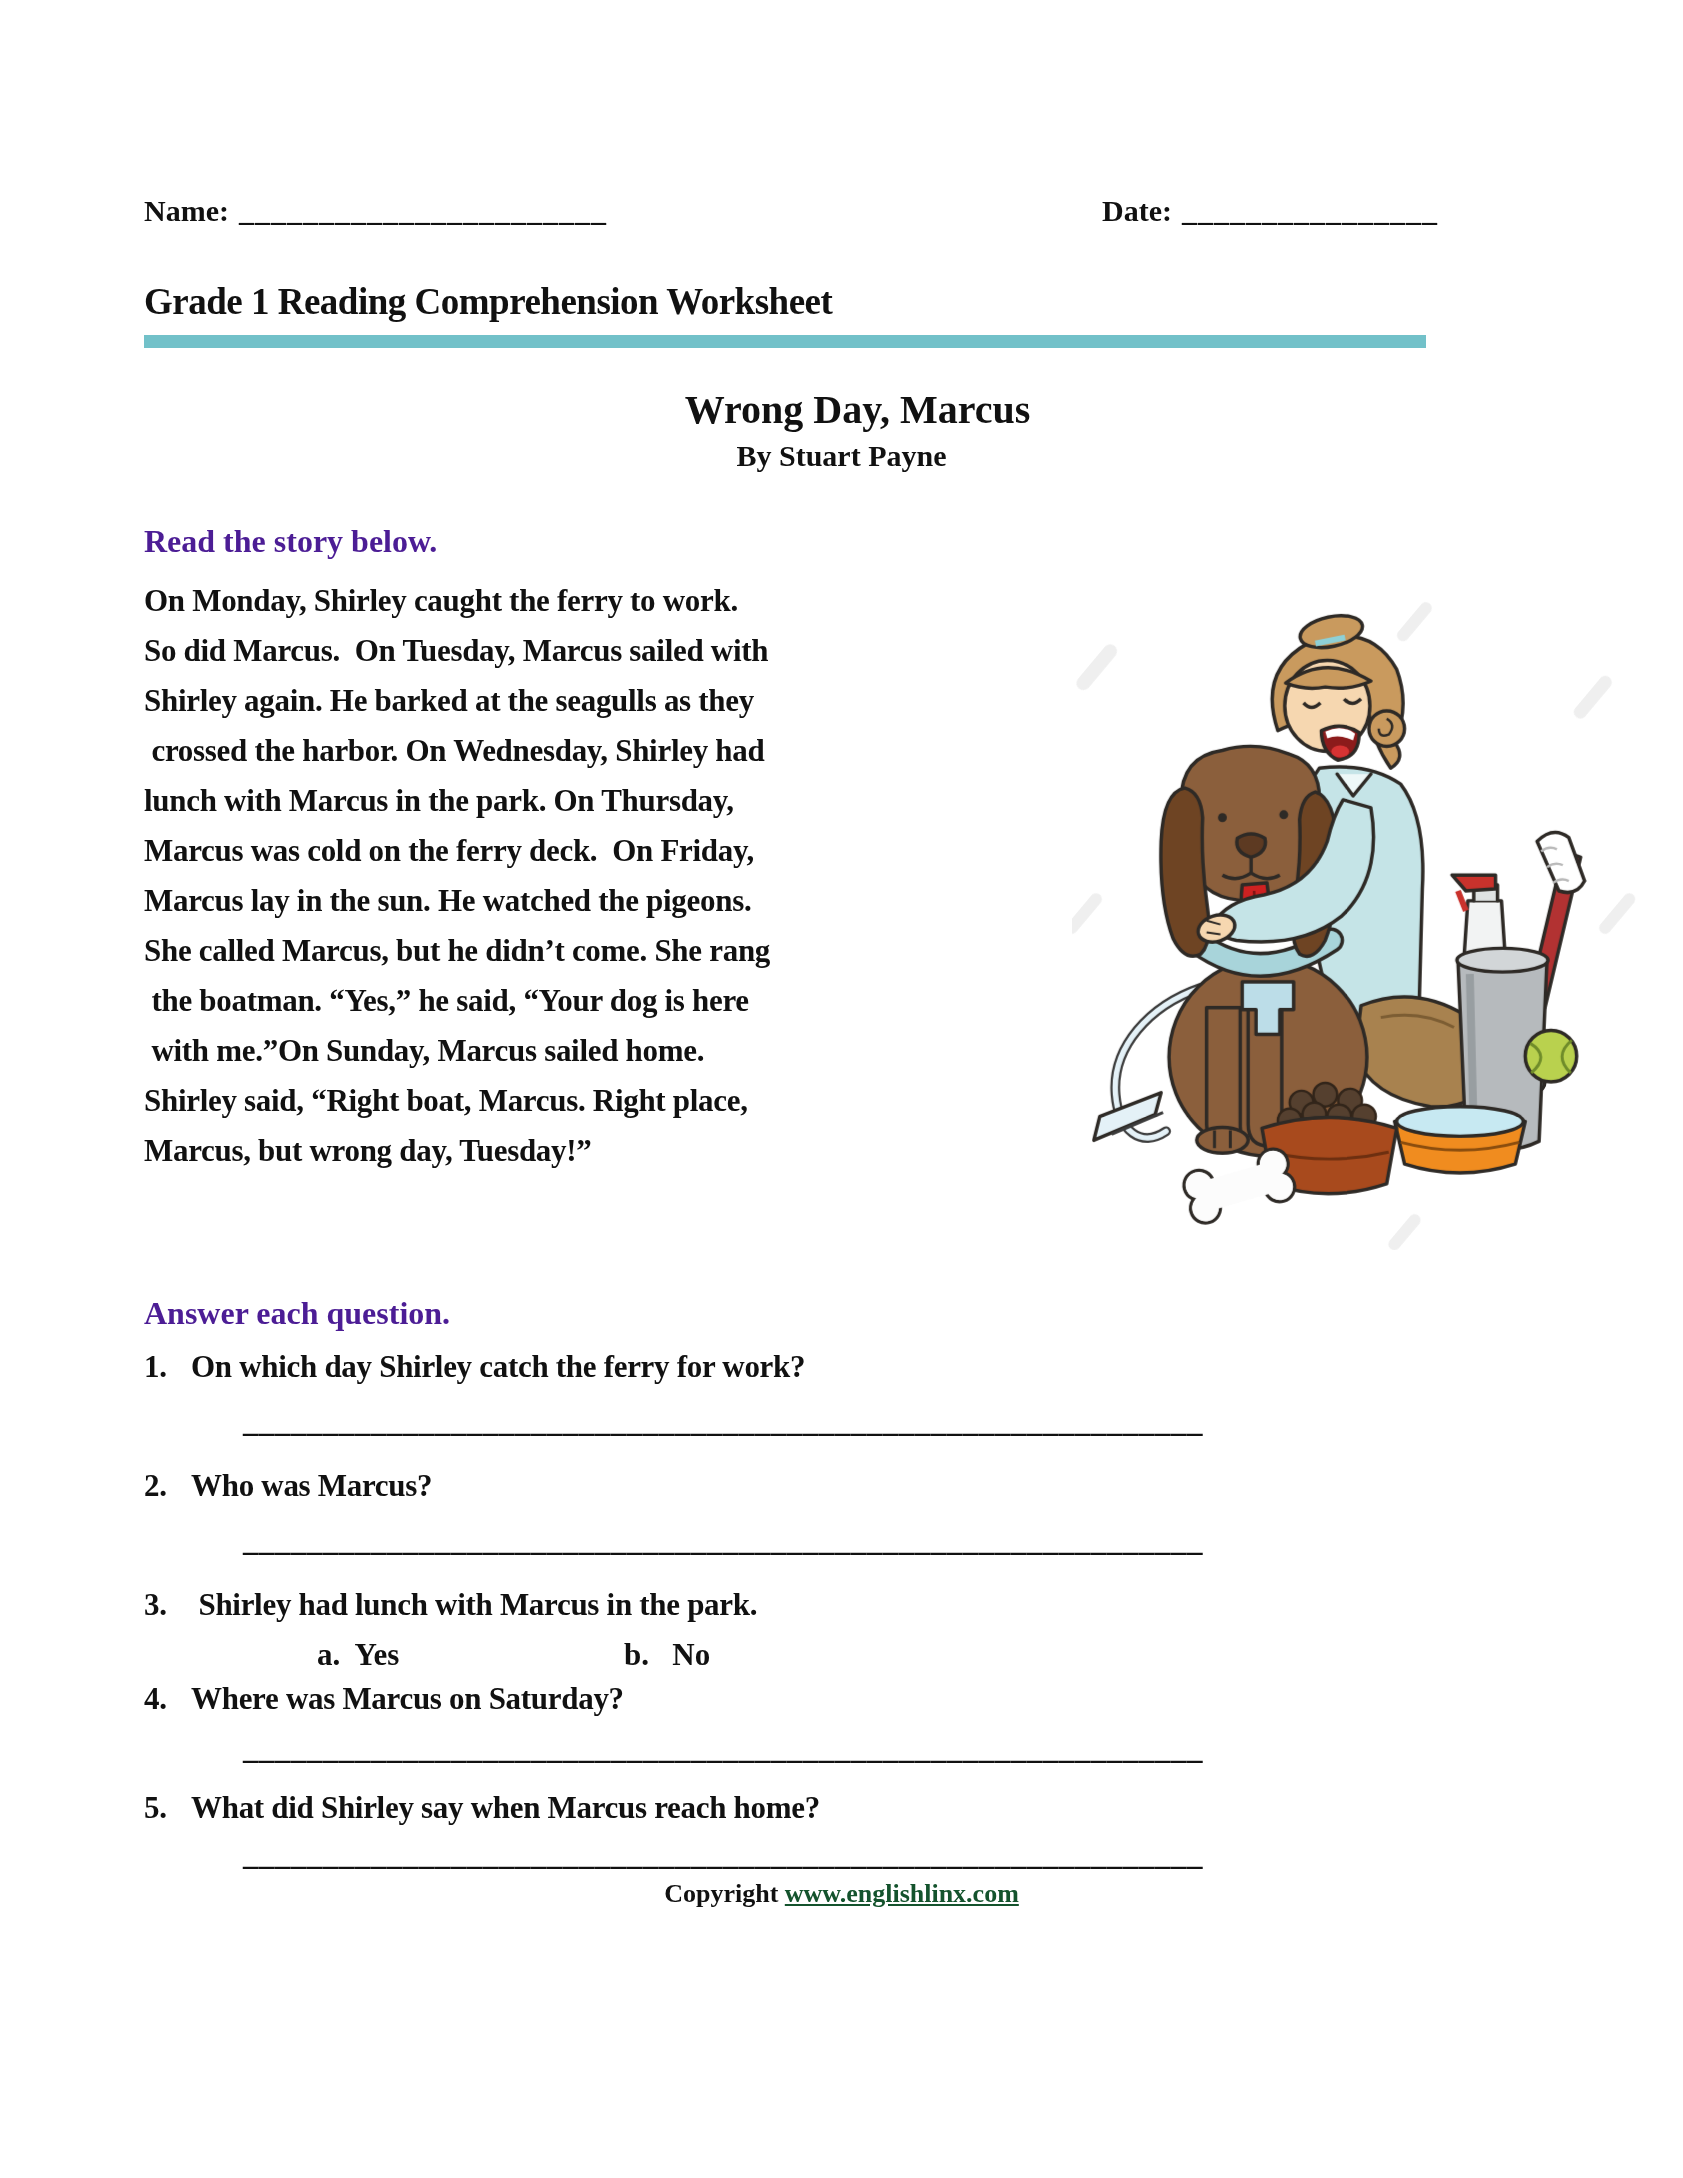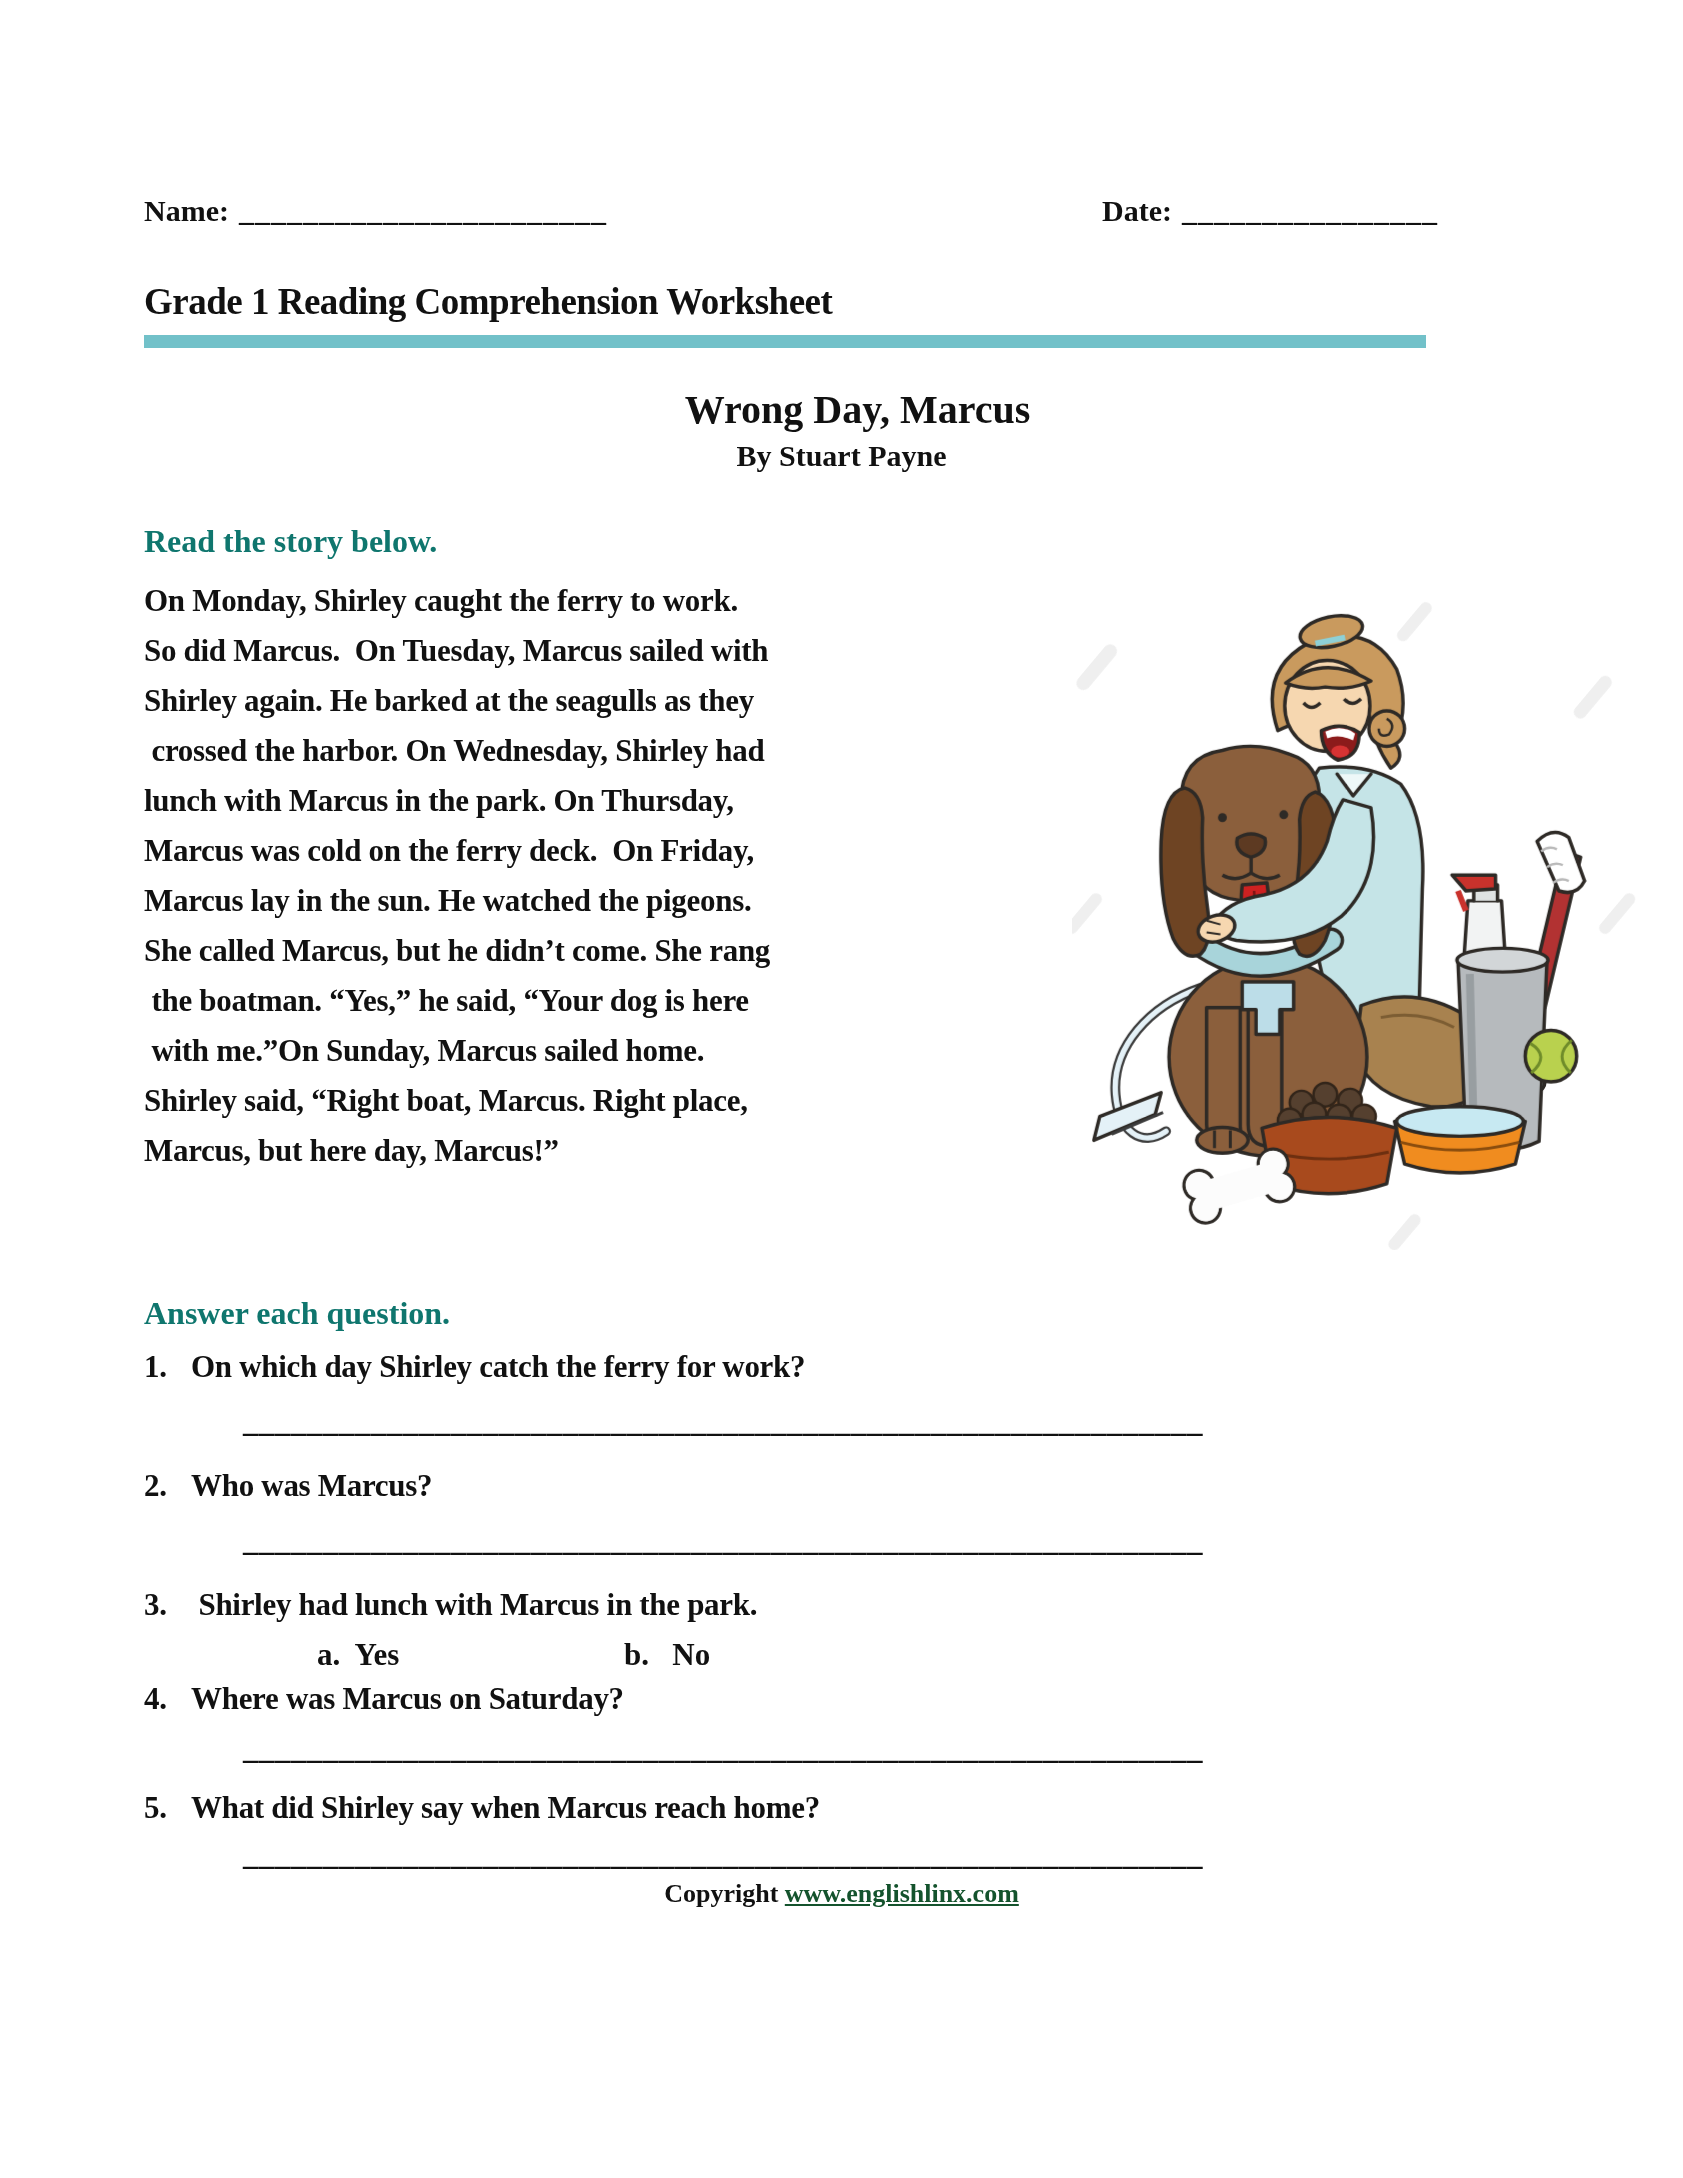--- a/index.html
+++ b/index.html
@@ -17,21 +17,21 @@
   .field-row { display:flex; align-items:baseline; gap:10px; font-size:30px; font-weight:bold; white-space:nowrap; }
   .blank { letter-spacing:1px; }
 
   .grade-heading { font-size:37px; font-weight:bold; letter-spacing:-0.5px; }
   .teal-bar { background:#72c1c9; }
 
   .center-wrap { left:0; width:1683px; text-align:center; }
   .story-title { font-size:40px; font-weight:bold; }
   .byline { font-size:30px; font-weight:bold; }
 
-  .instruction { font-size:32px; font-weight:bold; color:#0f766e; }
+  .instruction { font-size:32px; font-weight:bold; color:#4c1d95; }
 
   .story { font-size:31px; font-weight:bold; line-height:50px; letter-spacing:-0.3px; }
   .story-line { white-space:pre; }
 
   .q-row { display:flex; font-size:31px; font-weight:bold; letter-spacing:-0.3px; }
   .q-num { width:47px; flex:0 0 47px; }
   .q-text { white-space:pre; }
 
   .answer-line { font-size:31px; font-weight:bold; white-space:nowrap; letter-spacing:0.5px; }
 
@@ -71,21 +71,21 @@
     <div class="story-line">So did Marcus.  On Tuesday, Marcus sailed with</div>
     <div class="story-line">Shirley again. He barked at the seagulls as they</div>
     <div class="story-line"> crossed the harbor. On Wednesday, Shirley had</div>
     <div class="story-line">lunch with Marcus in the park. On Thursday,</div>
     <div class="story-line">Marcus was cold on the ferry deck.  On Friday,</div>
     <div class="story-line">Marcus lay in the sun. He watched the pigeons.</div>
     <div class="story-line">She called Marcus, but he didn’t come. She rang</div>
     <div class="story-line"> the boatman. “Yes,” he said, “Your dog is here</div>
     <div class="story-line"> with me.”On Sunday, Marcus sailed home.</div>
     <div class="story-line">Shirley said, “Right boat, Marcus. Right place,</div>
-    <div class="story-line">Marcus, but here day, Marcus!”</div>
+    <div class="story-line">Marcus, but wrong day, Tuesday!”</div>
   </div>
 
   <div class="abs" style="top:592px; left:1072px; width:564px; height:658px;">
     <svg width="564" height="658" viewBox="0 0 570 665" xmlns="http://www.w3.org/2000/svg">
 
       <g fill="#ececec" opacity="0.85">
         <rect x="18" y="48" width="14" height="56" rx="7" transform="rotate(40 25 76)"></rect>
         <rect x="340" y="6" width="12" height="48" rx="6" transform="rotate(40 346 30)"></rect>
         <rect x="520" y="80" width="13" height="52" rx="6" transform="rotate(40 526 106)"></rect>
         <rect x="6" y="300" width="12" height="50" rx="6" transform="rotate(40 12 325)"></rect>

